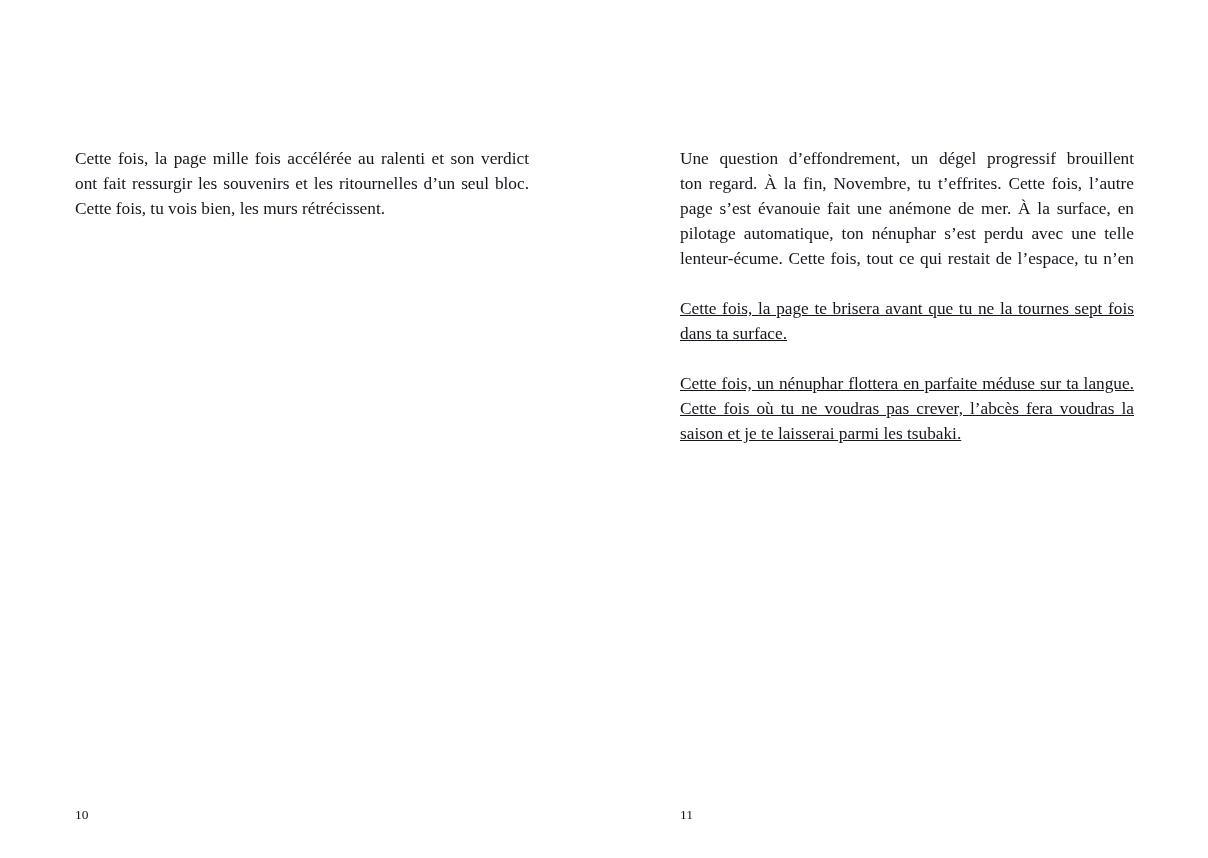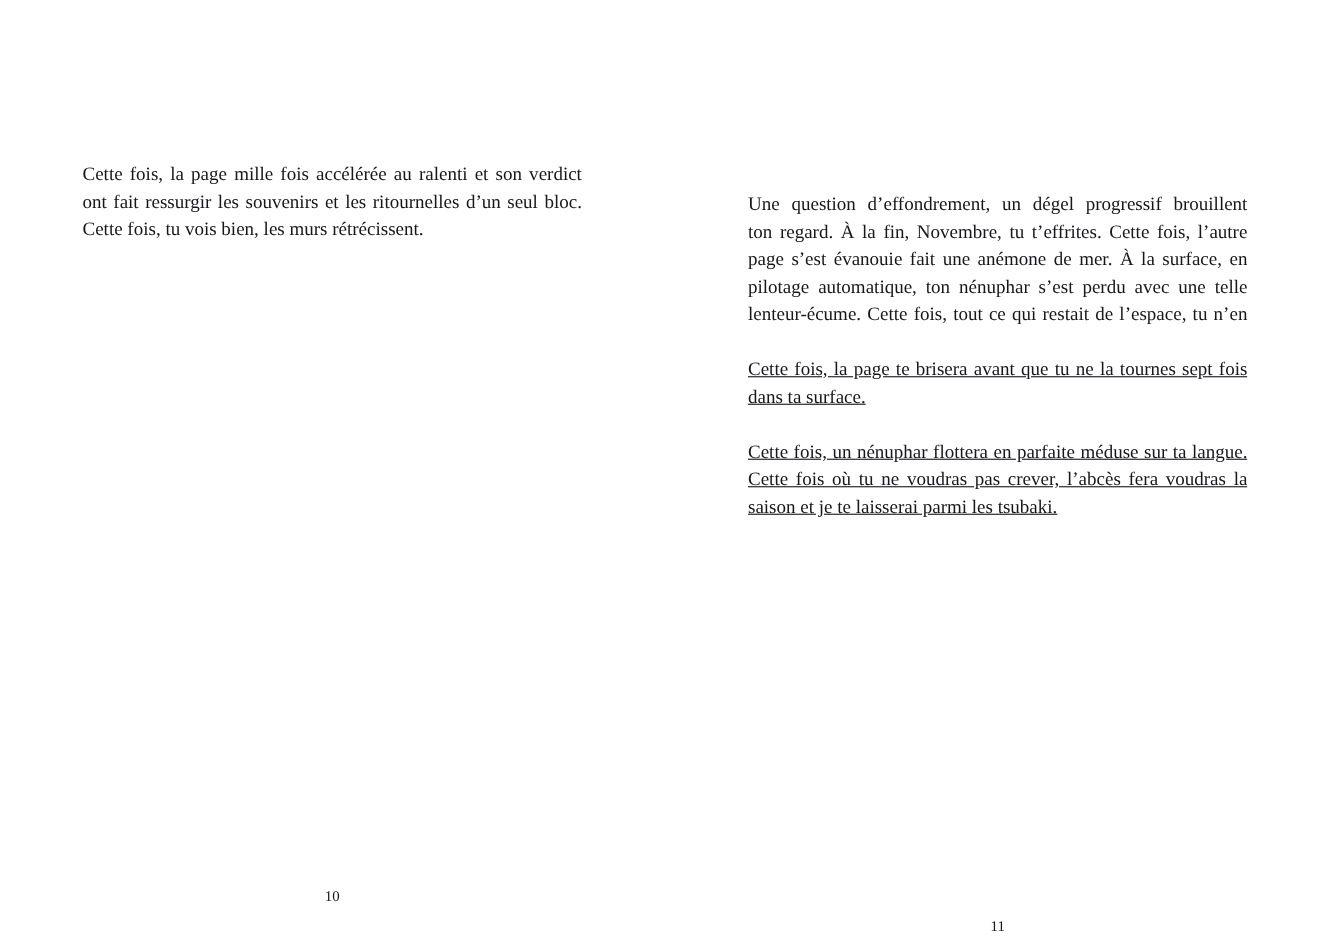--- a/index.html
+++ b/index.html
@@ -15,21 +15,21 @@
     font-family: "Liberation Serif", "DejaVu Serif", serif;
     color: #16161e;
   }
   .page {
     position: absolute;
     top: 0;
     height: 754px;
     width: 454px;
   }
   .page-left  { left: 75px; }
-  .page-right { left: 680px; margin-top: 27px; }
+  .page-right { left: 680px; }
   .textblock {
     position: absolute;
     top: 146px;
     left: 0;
     width: 454px;
     font-size: 17.3px;
     line-height: 25px;
   }
   .para + .para { margin-top: 25px; text-decoration: underline; }
   .line {
@@ -38,21 +38,20 @@
   }
   .line.j {
     text-align: justify;
     text-align-last: justify;
   }
   .pagenum {
     position: absolute;
     top: 806px;
     left: 0;
     width: 454px;
-    text-align: center;
     font-size: 13.5px;
     line-height: 18px;
   }
 </style>
 </head>
 <body>
 
 <div>
 
   <section class="page page-left">

